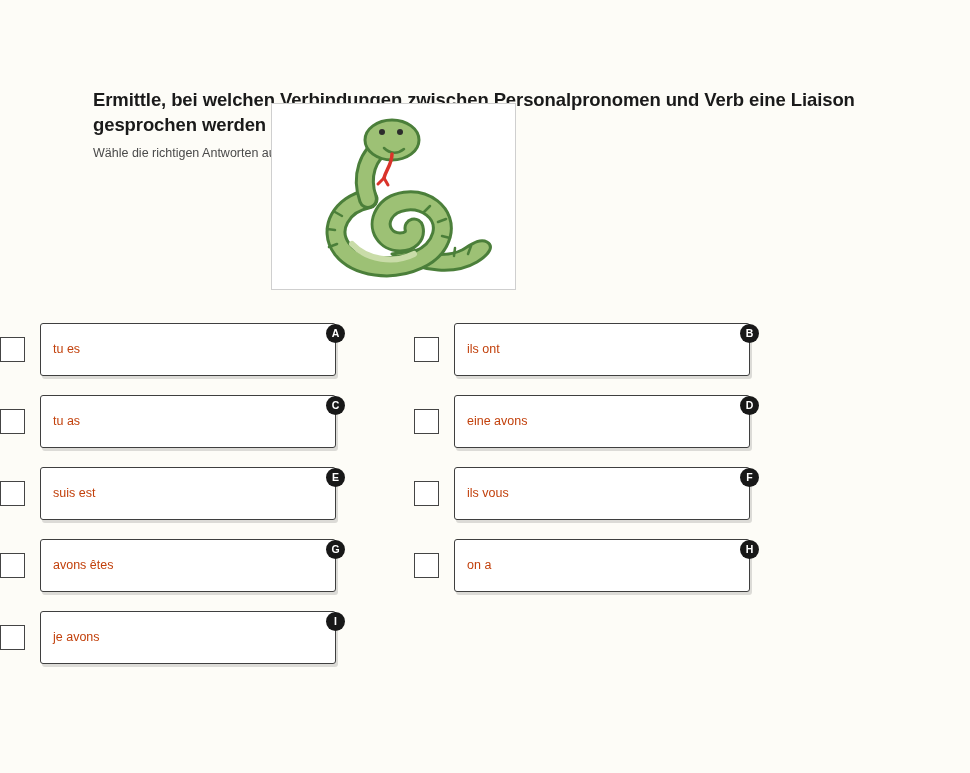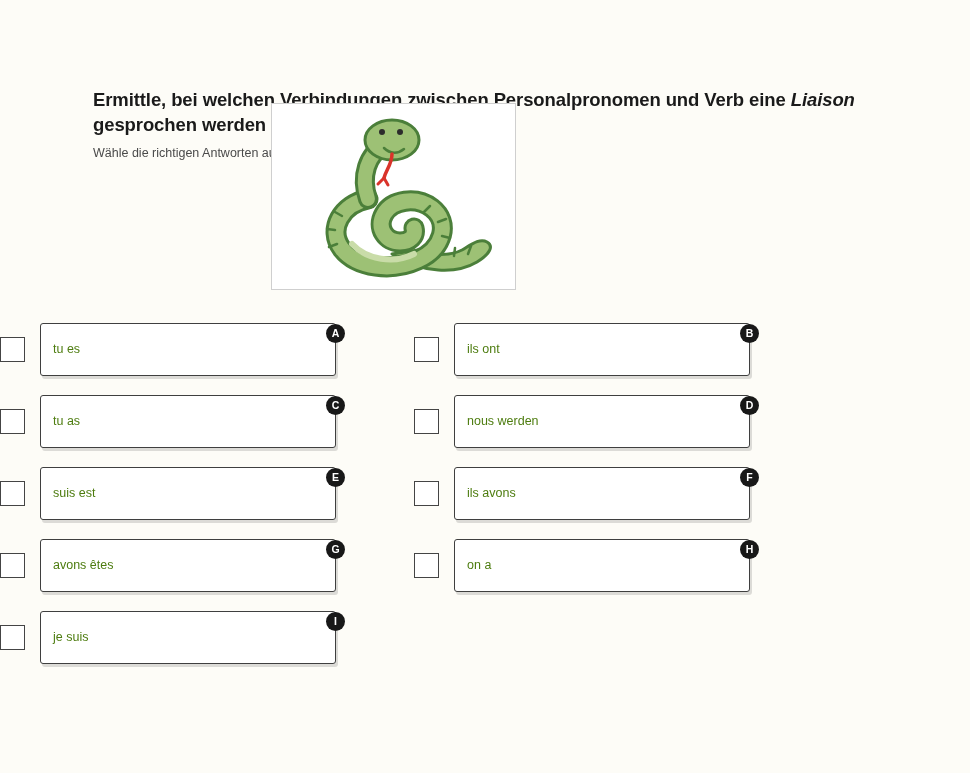--- a/index.html
+++ b/index.html
@@ -22,21 +22,21 @@
   }
   .q-title {
     font-size: 18.5px;
     font-weight: bold;
     color: #1a1a1a;
     line-height: 1.33;
     letter-spacing: -0.1px;
     margin: 0 0 0 0;
     width: 770px;
   }
-  .q-title .ital { font-style: italic; font-weight: bold; }
+  .q-title .ital { font-weight: bold; }
   .q-sub {
     font-size: 12.5px;
     color: #4a4a4a;
     margin-top: 9px;
     font-weight: normal;
   }
   .image-box {
     position: absolute;
     left: 271px; top: 103px;
     width: 245px; height: 187px;
@@ -74,21 +74,21 @@
     width: 296px; height: 53px;
     background: #ffffff;
     border: 1.5px solid #3f3f3f;
     border-radius: 3px;
     box-shadow: 2px 3px 0 rgba(0,0,0,0.13);
   }
   .opt-text {
     position: absolute;
     left: 12px; top: 18px;
     font-size: 12.5px;
-    color: #4d7c0f;
+    color: #c2410c;
   }
   .badge {
     position: absolute;
     right: -10px; top: 0px;
     width: 19px; height: 19px;
     border-radius: 50%;
     background: #181818;
     color: #ffffff;
     font-size: 10.5px;
     font-weight: bold;
@@ -172,45 +172,45 @@
         <div class="checkbox"></div>
         <div class="opt-field">
           <div class="badge">G</div>
           <div class="opt-text">avons êtes</div>
         </div>
       </div>
       <div class="opt-row">
         <div class="checkbox"></div>
         <div class="opt-field">
           <div class="badge">I</div>
-          <div class="opt-text">je suis</div>
+          <div class="opt-text">je avons</div>
         </div>
       </div>
     </div>
 
     <div class="col col-right">
       <div class="opt-row">
         <div class="checkbox"></div>
         <div class="opt-field">
           <div class="badge">B</div>
           <div class="opt-text">ils ont</div>
         </div>
       </div>
       <div class="opt-row">
         <div class="checkbox"></div>
         <div class="opt-field">
           <div class="badge">D</div>
-          <div class="opt-text">nous werden</div>
+          <div class="opt-text">eine avons</div>
         </div>
       </div>
       <div class="opt-row">
         <div class="checkbox"></div>
         <div class="opt-field">
           <div class="badge">F</div>
-          <div class="opt-text">ils avons</div>
+          <div class="opt-text">ils vous</div>
         </div>
       </div>
       <div class="opt-row">
         <div class="checkbox"></div>
         <div class="opt-field">
           <div class="badge">H</div>
           <div class="opt-text">on a</div>
         </div>
       </div>
     </div>

